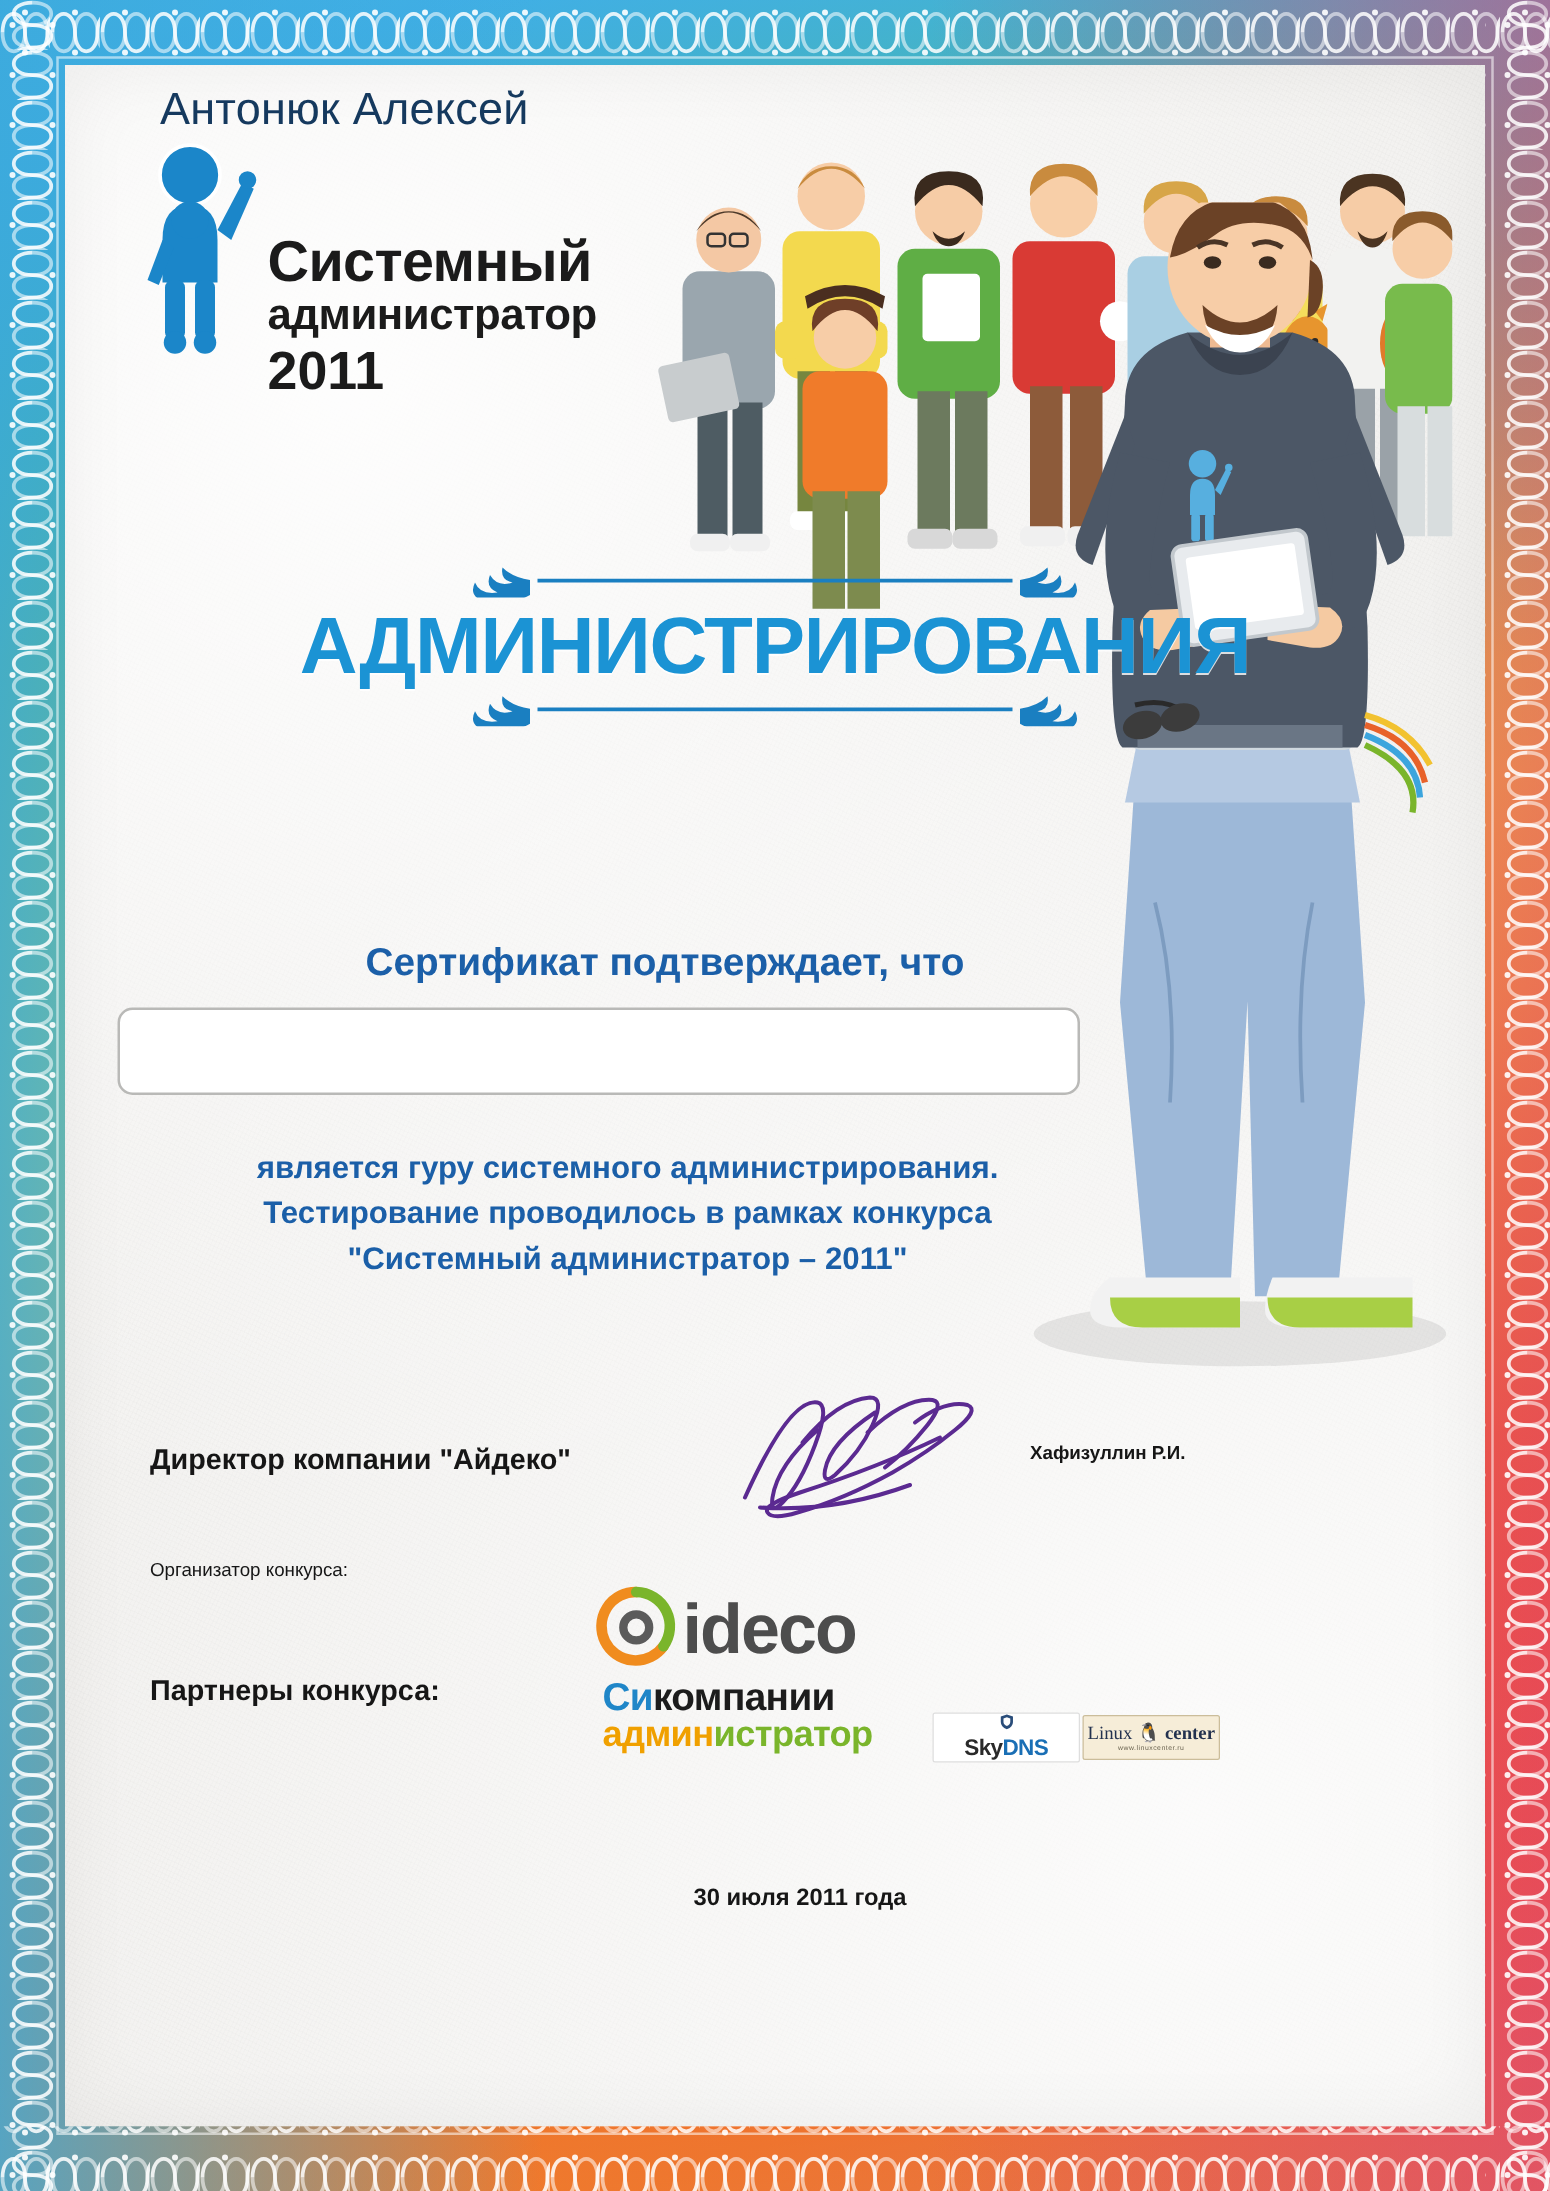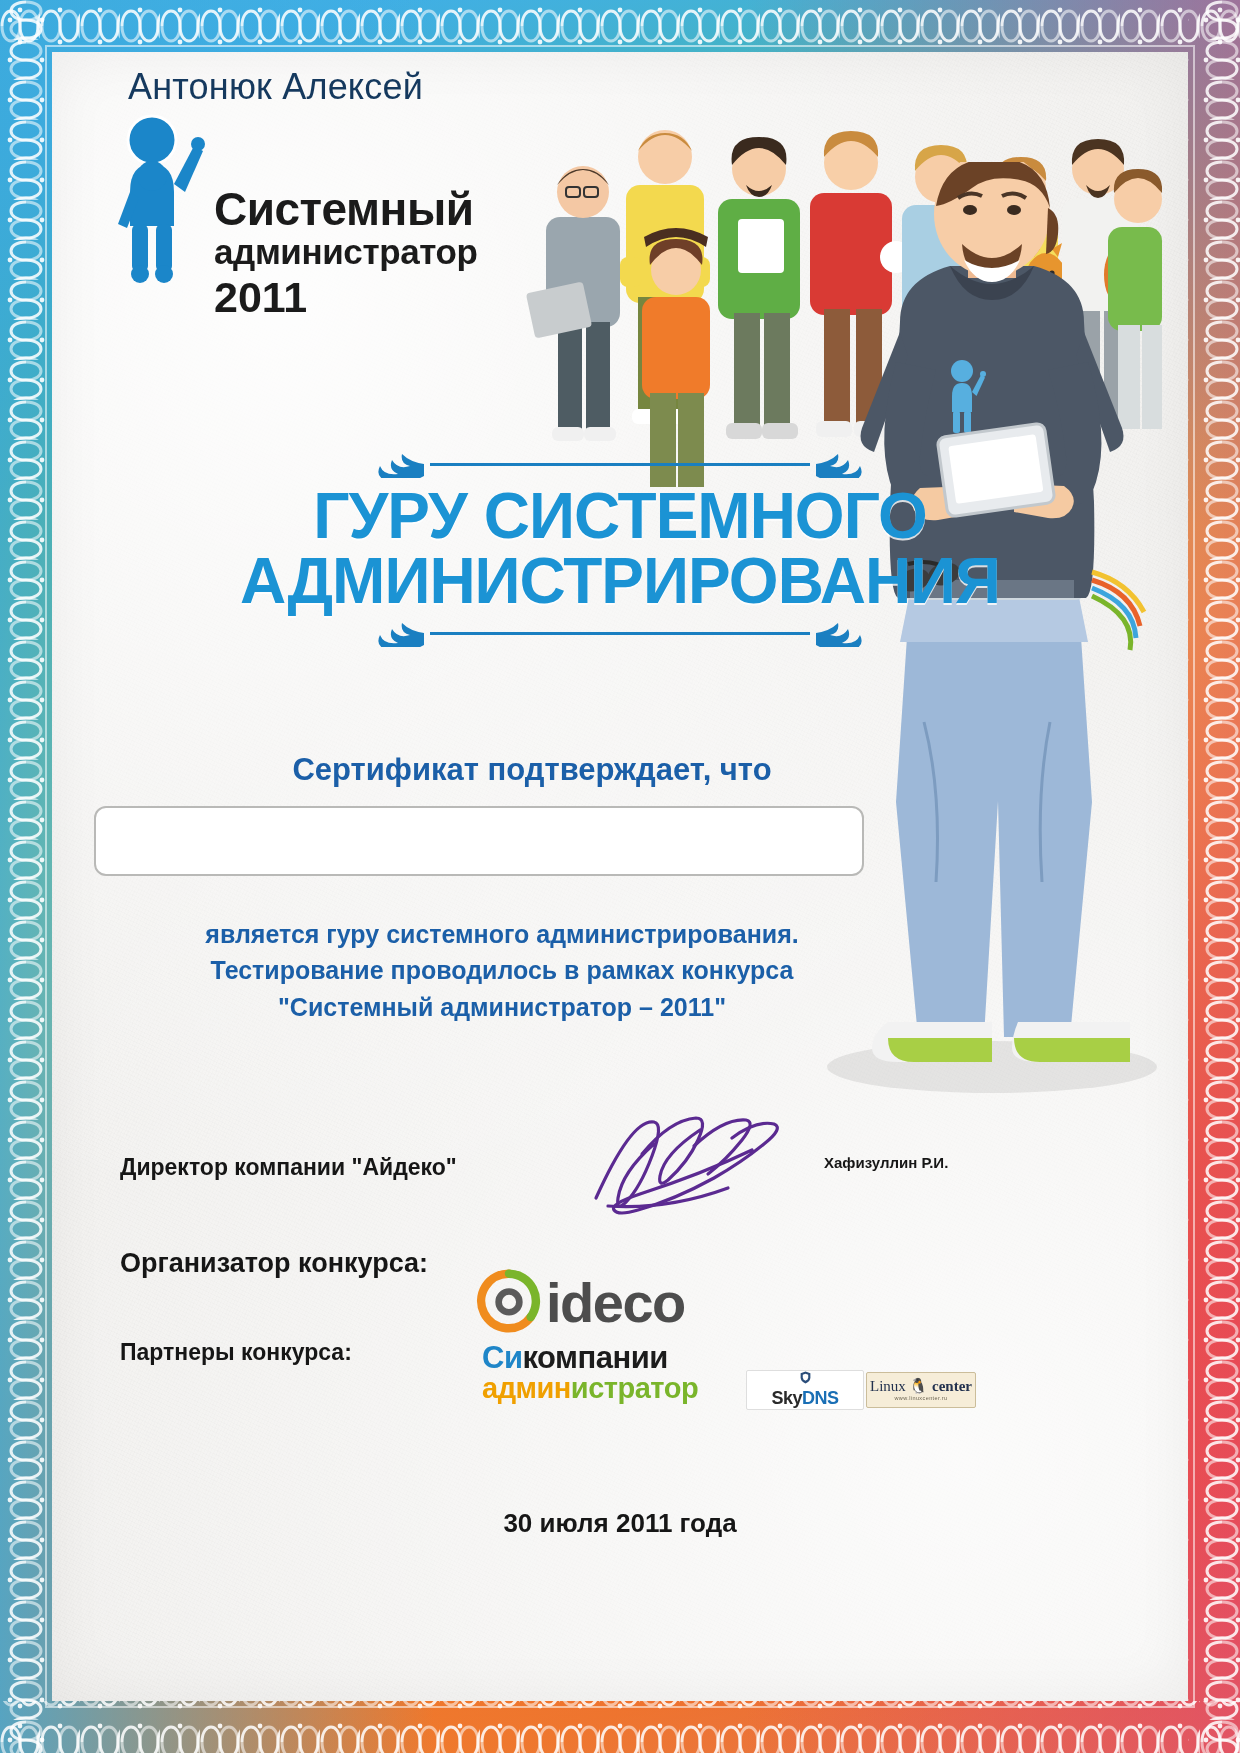--- a/index.html
+++ b/index.html
@@ -256,22 +256,22 @@
     top: -10px;
     width: 220px;
     height: 120px;
   }
 
   
   .org-label {
     position: absolute;
     left: 68px;
     top: 1196px;
-    font-size: 27px;
-    font-weight: bold;
+    font-size: 15px;
+    font-weight: normal;
     color: #161616;
     z-index: 4;
   }
   .ideco-logo {
     position: absolute;
     left: 424px;
     top: 1180px;
     width: 230px;
     height: 72px;
     z-index: 4;
@@ -360,24 +360,25 @@
     letter-spacing: 0.4px;
   }
 
   
   .date-line {
     position: absolute;
     left: 0;
     top: 1456px;
     width: 1136px;
     text-align: center;
-    font-size: 26px;
+    font-size: 19px;
     font-weight: bold;
     color: #161616;
     z-index: 4;
+    padding-left: 20px;
   }
 </style>
 </head>
 <body>
 
 <div class="certificate">
 
   <svg class="border-ornament" viewBox="0 0 1240 1753" preserveAspectRatio="none">
     <defs>
       <pattern id="chainH" x="0" y="0" width="40" height="52" patternUnits="userSpaceOnUse">
@@ -591,21 +592,20 @@
       <div class="rule-top">
         <div class="rule-line"></div>
         <svg class="swirl-l" viewBox="0 0 60 30">
           <path d="M58 16 q-14 -2 -22 -10 q-2 10 8 12 q-12 4 -18 -6 q-4 10 6 14 q-14 2 -18 -8 q-6 12 10 16 q16 4 34 -6z" fill="#1a7fc1"></path>
         </svg>
         <svg class="swirl-r" viewBox="0 0 60 30">
           <path d="M2 16 q14 -2 22 -10 q2 10 -8 12 q12 4 18 -6 q4 10 -6 14 q14 2 18 -8 q6 12 -10 16 q-16 4 -34 -6z" fill="#1a7fc1"></path>
         </svg>
       </div>
       <div class="cert-title">
-        <span class="line1">ГУРУ СИСТЕМНОГО</span>
         <span class="line2">АДМИНИСТРИРОВАНИЯ</span>
       </div>
       <div class="rule-bottom">
         <div class="rule-line"></div>
         <svg class="swirl-l" viewBox="0 0 60 30">
           <path d="M58 16 q-14 -2 -22 -10 q-2 10 8 12 q-12 4 -18 -6 q-4 10 6 14 q-14 2 -18 -8 q-6 12 10 16 q16 4 34 -6z" fill="#1a7fc1"></path>
         </svg>
         <svg class="swirl-r" viewBox="0 0 60 30">
           <path d="M2 16 q14 -2 22 -10 q2 10 -8 12 q12 4 18 -6 q4 10 -6 14 q14 2 18 -8 q6 12 -10 16 q-16 4 -34 -6z" fill="#1a7fc1"></path>
         </svg>

